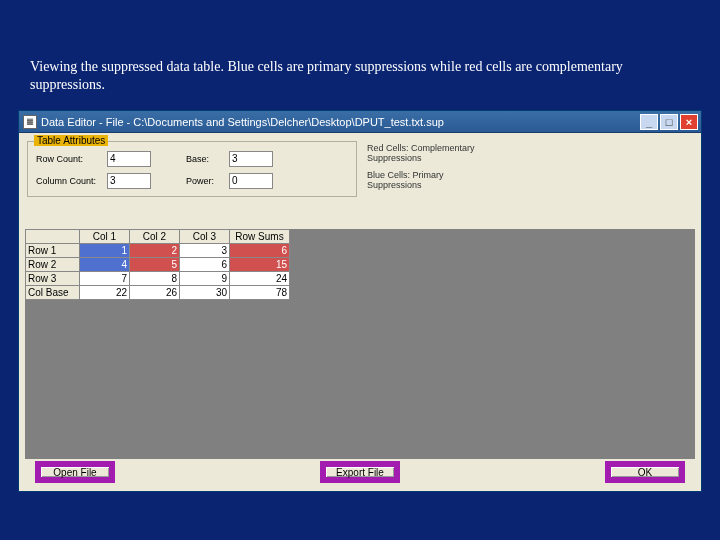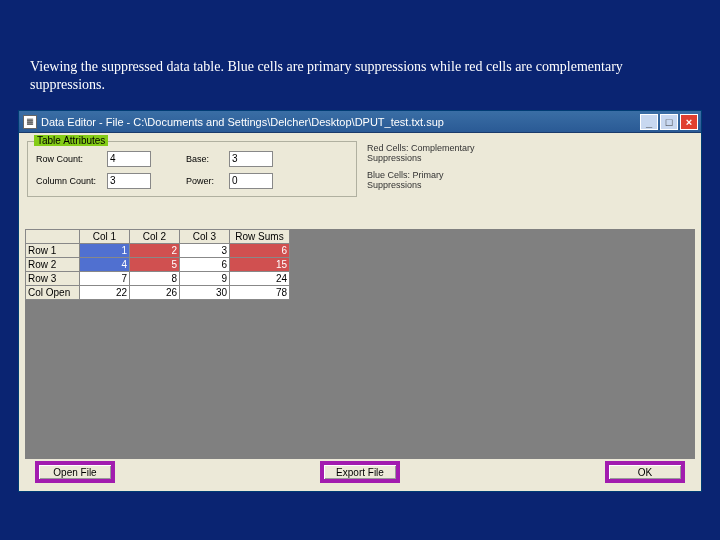--- a/index.html
+++ b/index.html
@@ -79,21 +79,21 @@
     position: absolute;
     border: 1px solid #b0b0a0;
     padding: 6px 8px 8px 8px;
     font-size: 10px;
     background: #ece9d8;
   }
   .fieldset .legend {
     position: absolute;
     top: -7px;
     left: 6px;
-    background: #84cc16;
+    background: #eab308;
     padding: 0 3px;
     font-size: 10px;
   }
   .attr-box { left: 8px; top: 8px; width: 330px; height: 56px; }
   .attr-row { display: flex; align-items: center; gap: 7px; height: 22px; }
   .attr-label { font-size: 9px; width: 64px; }
   .attr-input {
     width: 44px;
     height: 16px;
     border: 1px solid #888;
@@ -157,21 +157,21 @@
     left: 0;
     bottom: 8px;
     width: 100%;
     display: flex;
     justify-content: space-between;
     padding: 0 16px;
   }
   .btn {
     min-width: 80px;
     height: 22px;
-    border: 4px solid #a21caf;
+    border: 6px solid #a21caf;
     background: #ece9d8;
     font-size: 10px;
     display: flex;
     align-items: center;
     justify-content: center;
     cursor: pointer;
     box-shadow: 1px 1px 0 #fff inset, -1px -1px 0 #999 inset;
   }
 </style>
 </head>
@@ -236,21 +236,21 @@
           <td class="red">15</td>
         </tr>
         <tr>
           <th class="rowhead">Row 3</th>
           <td>7</td>
           <td>8</td>
           <td>9</td>
           <td>24</td>
         </tr>
         <tr>
-          <th class="rowhead">Col Open</th>
+          <th class="rowhead">Col Base</th>
           <td>22</td>
           <td>26</td>
           <td>30</td>
           <td>78</td>
         </tr>
       </tbody>
         </table>
     </div>
 
     <div class="button-row">

